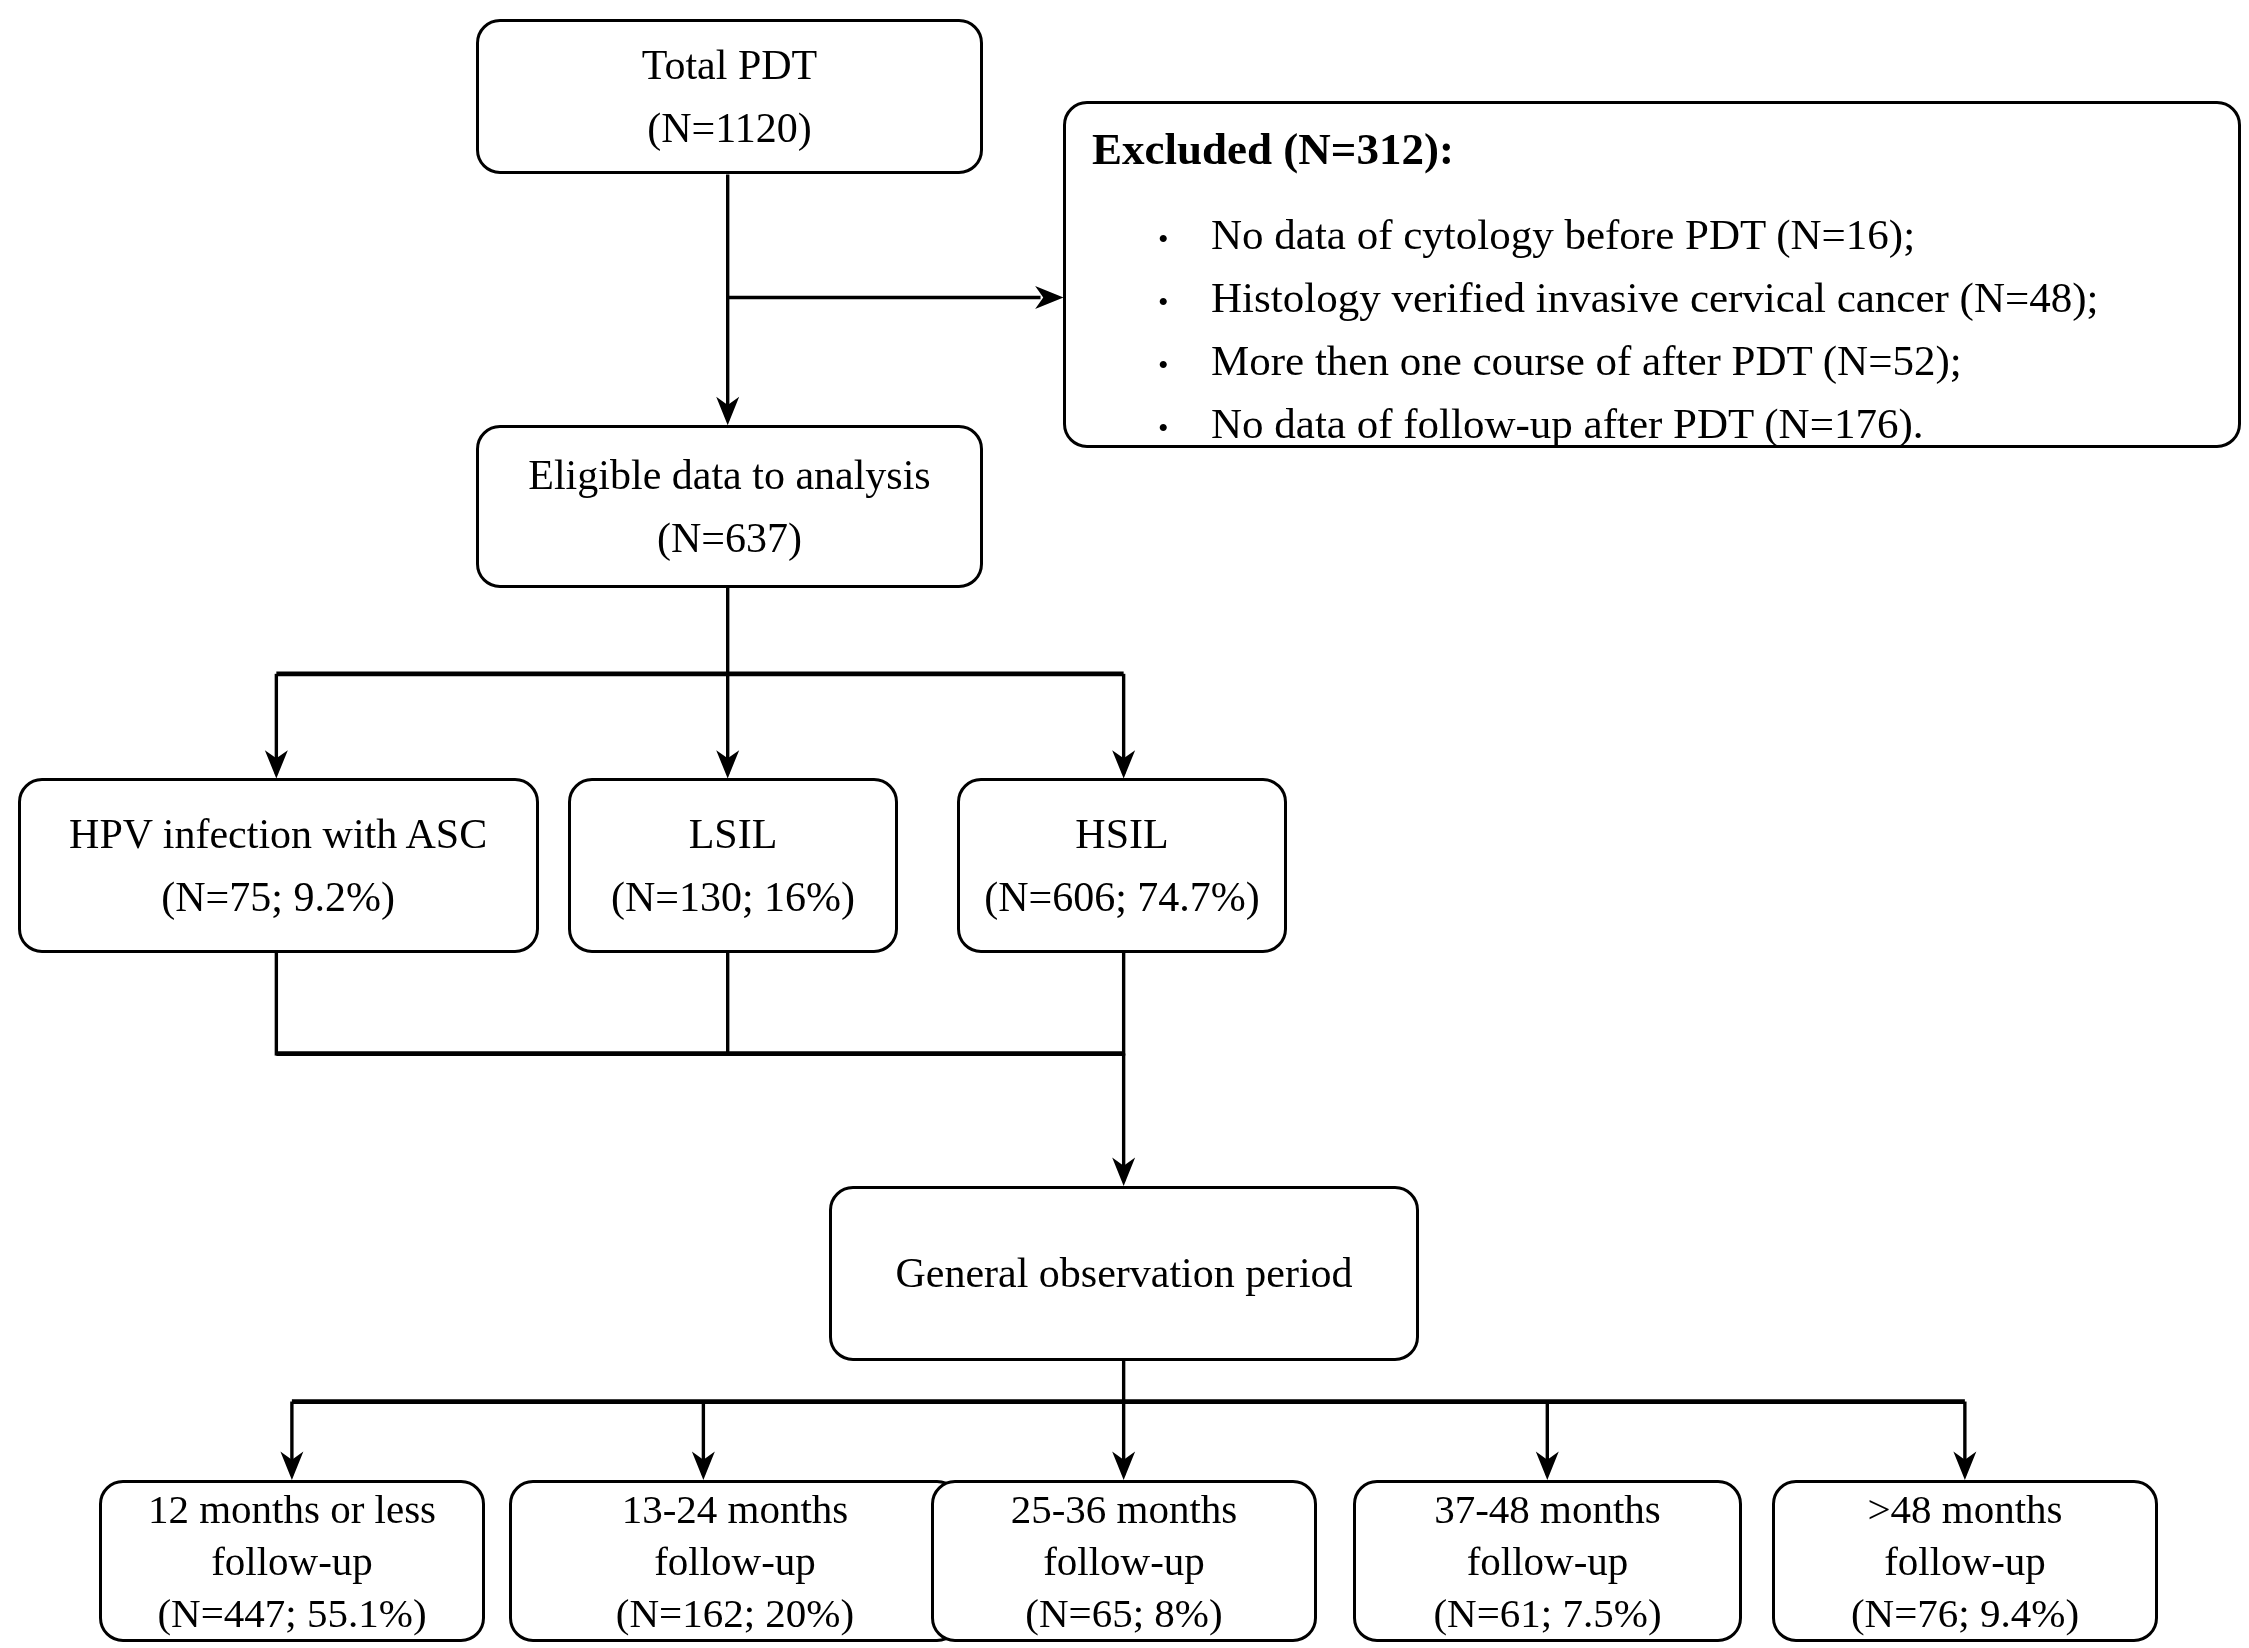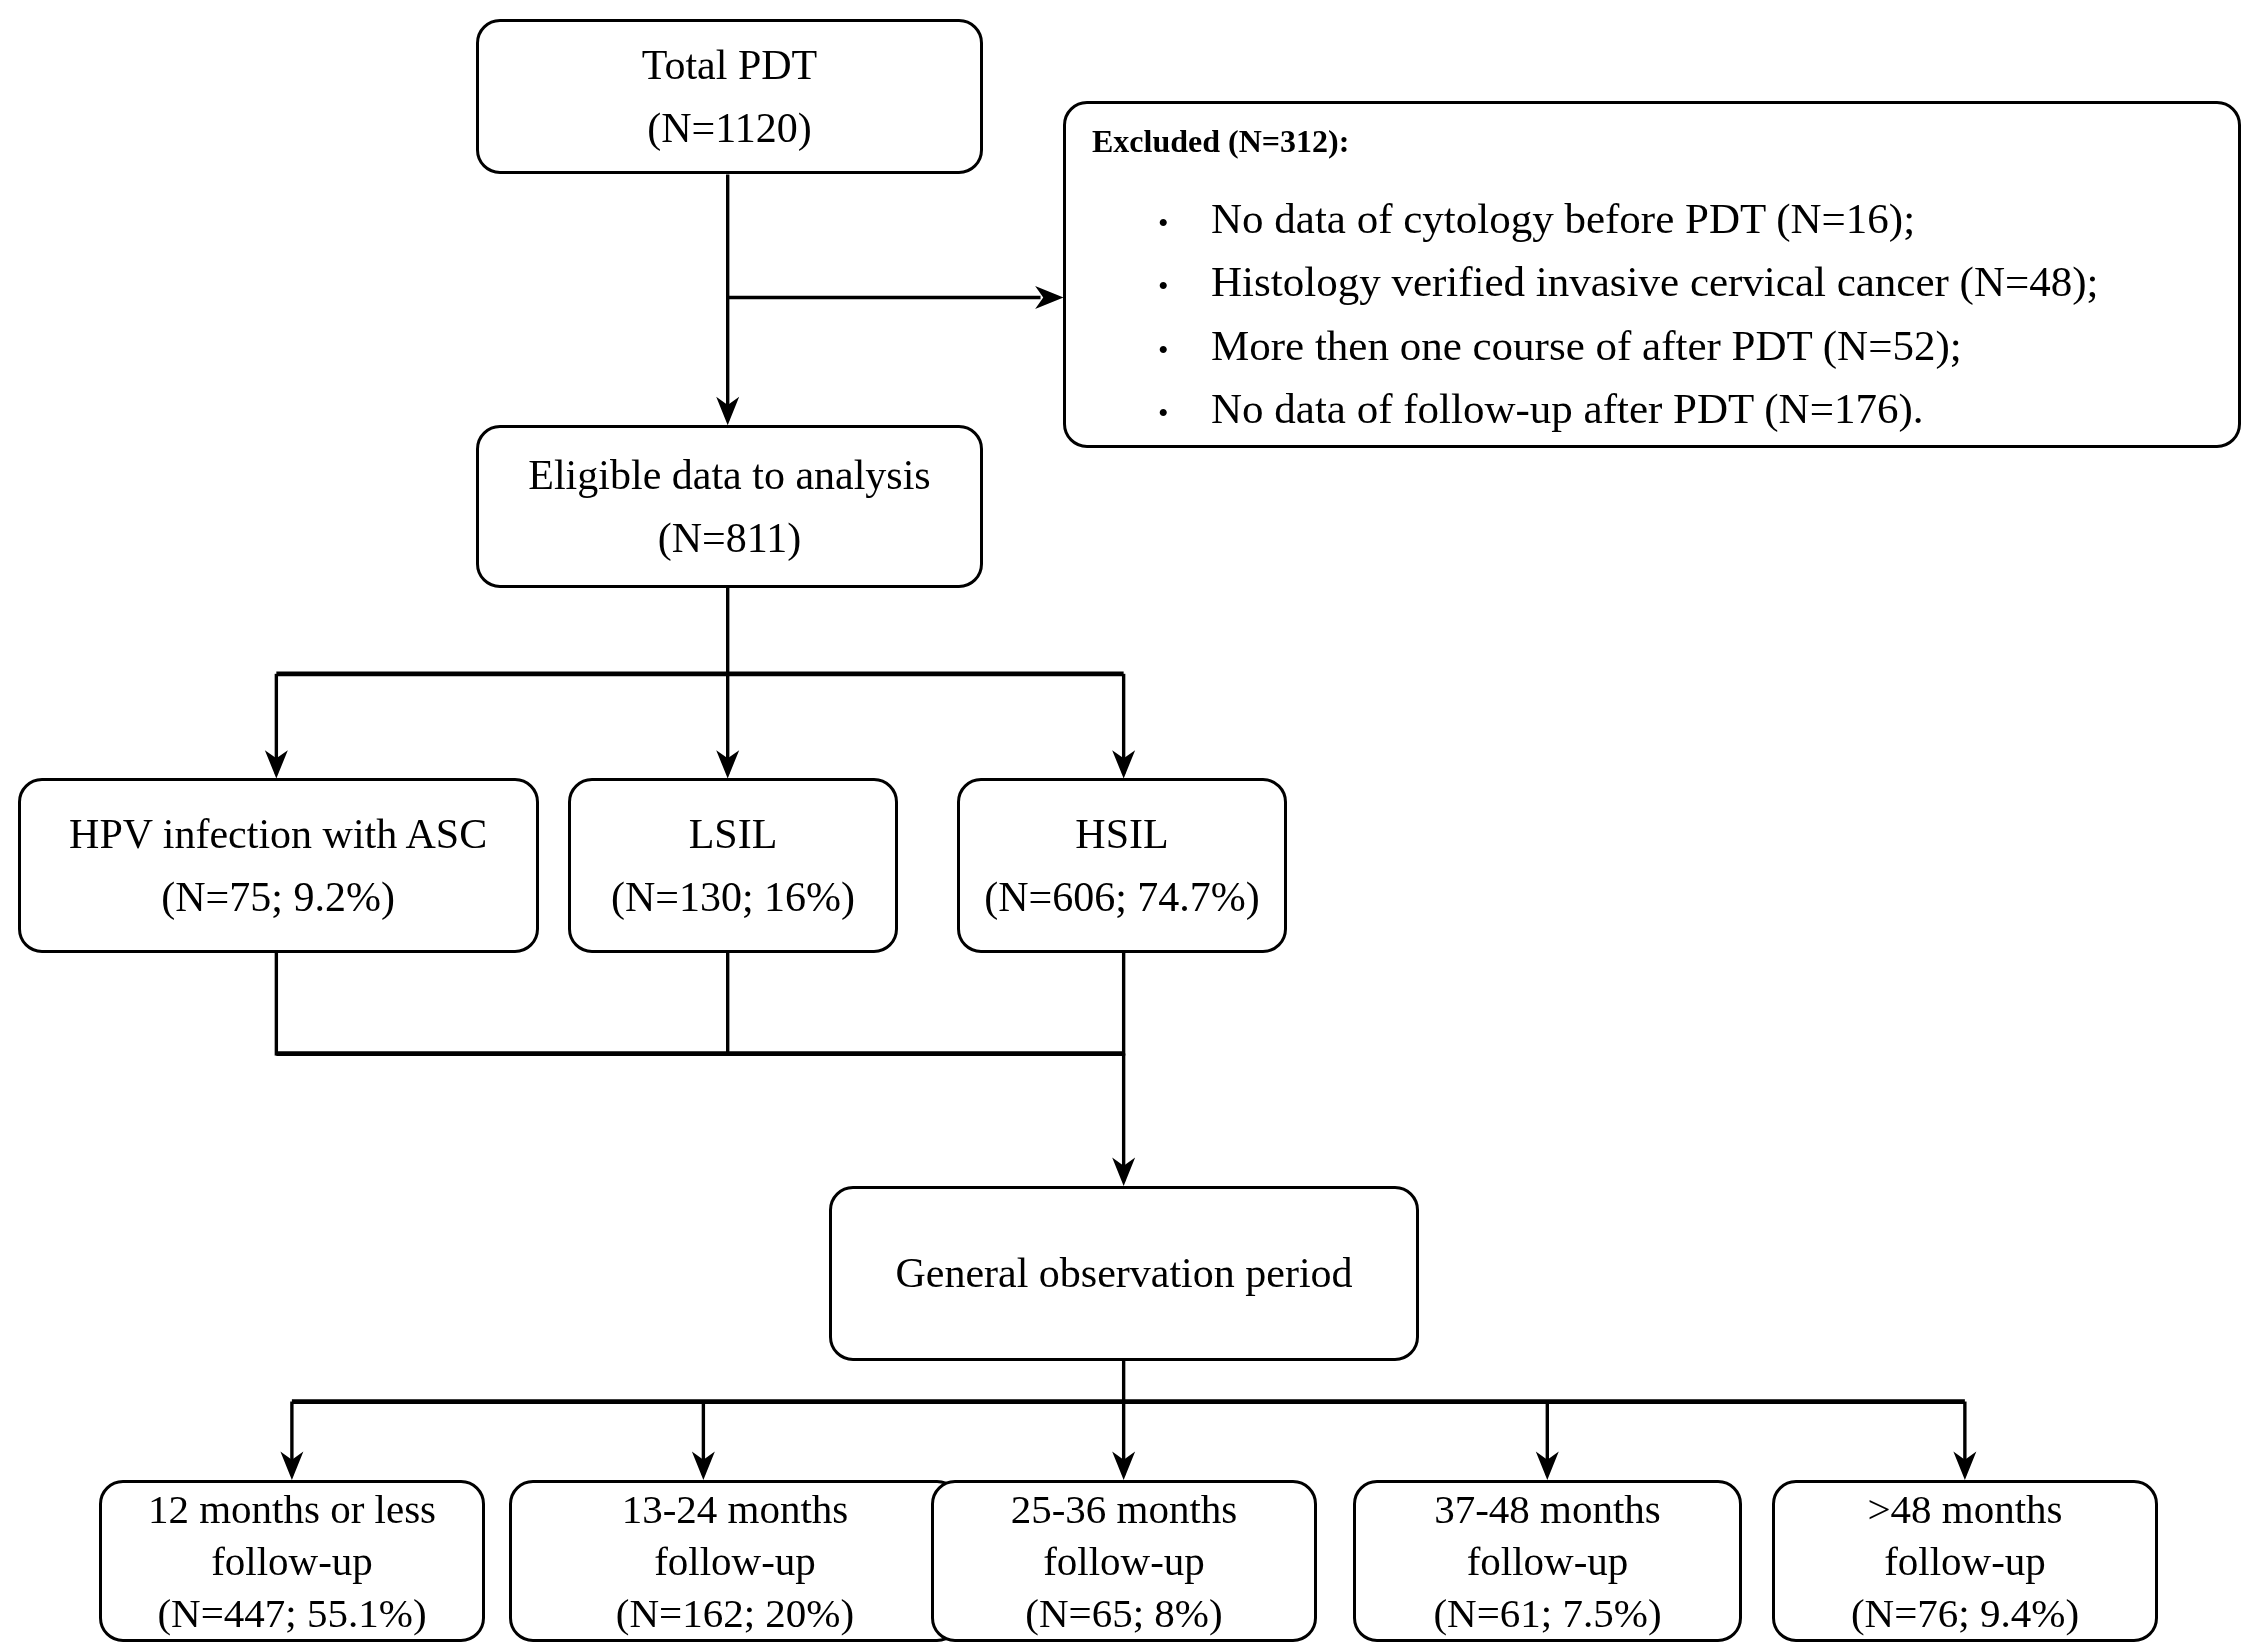--- a/index.html
+++ b/index.html
@@ -47,21 +47,21 @@
   .node.excluded-box {
     align-items: flex-start;
     justify-content: flex-start;
     text-align: left;
     padding: 17.6px 27px 13.5px 26px;
     font-size: 43px;
     line-height: 1.1;
   }
   .excluded-title {
     font-weight: bold;
-    font-size: 32px;
+    font-size: 45px;
     line-height: 1.2;
   }
   .excluded-list {
     list-style: none;
     margin: 35px 0 0 66px;
     padding: 0;
   }
   .excluded-list li {
     display: flex;
     align-items: baseline;
@@ -142,21 +142,21 @@
       </li>
       <li>
         <span class="bullet">•</span>
         <span class="li-text">No data of follow-up after PDT (N=176).</span>
       </li>
     </ul>
   </div>
 
   <div class="node" style="left:476px; top:425px; width:507px; height:163px">
     <div class="txt">Eligible data to analysis</div>
-    <div class="txt">(N=811)</div>
+    <div class="txt">(N=637)</div>
   </div>
 
   <div class="node" style="left:17.6px; top:778px; width:521px; height:175px">
     <div class="txt">HPV infection with ASC</div>
     <div class="txt">(N=75; 9.2%)</div>
   </div>
   <div class="node" style="left:568px; top:778px; width:330px; height:175px">
     <div class="txt">LSIL</div>
     <div class="txt">(N=130; 16%)</div>
   </div>

